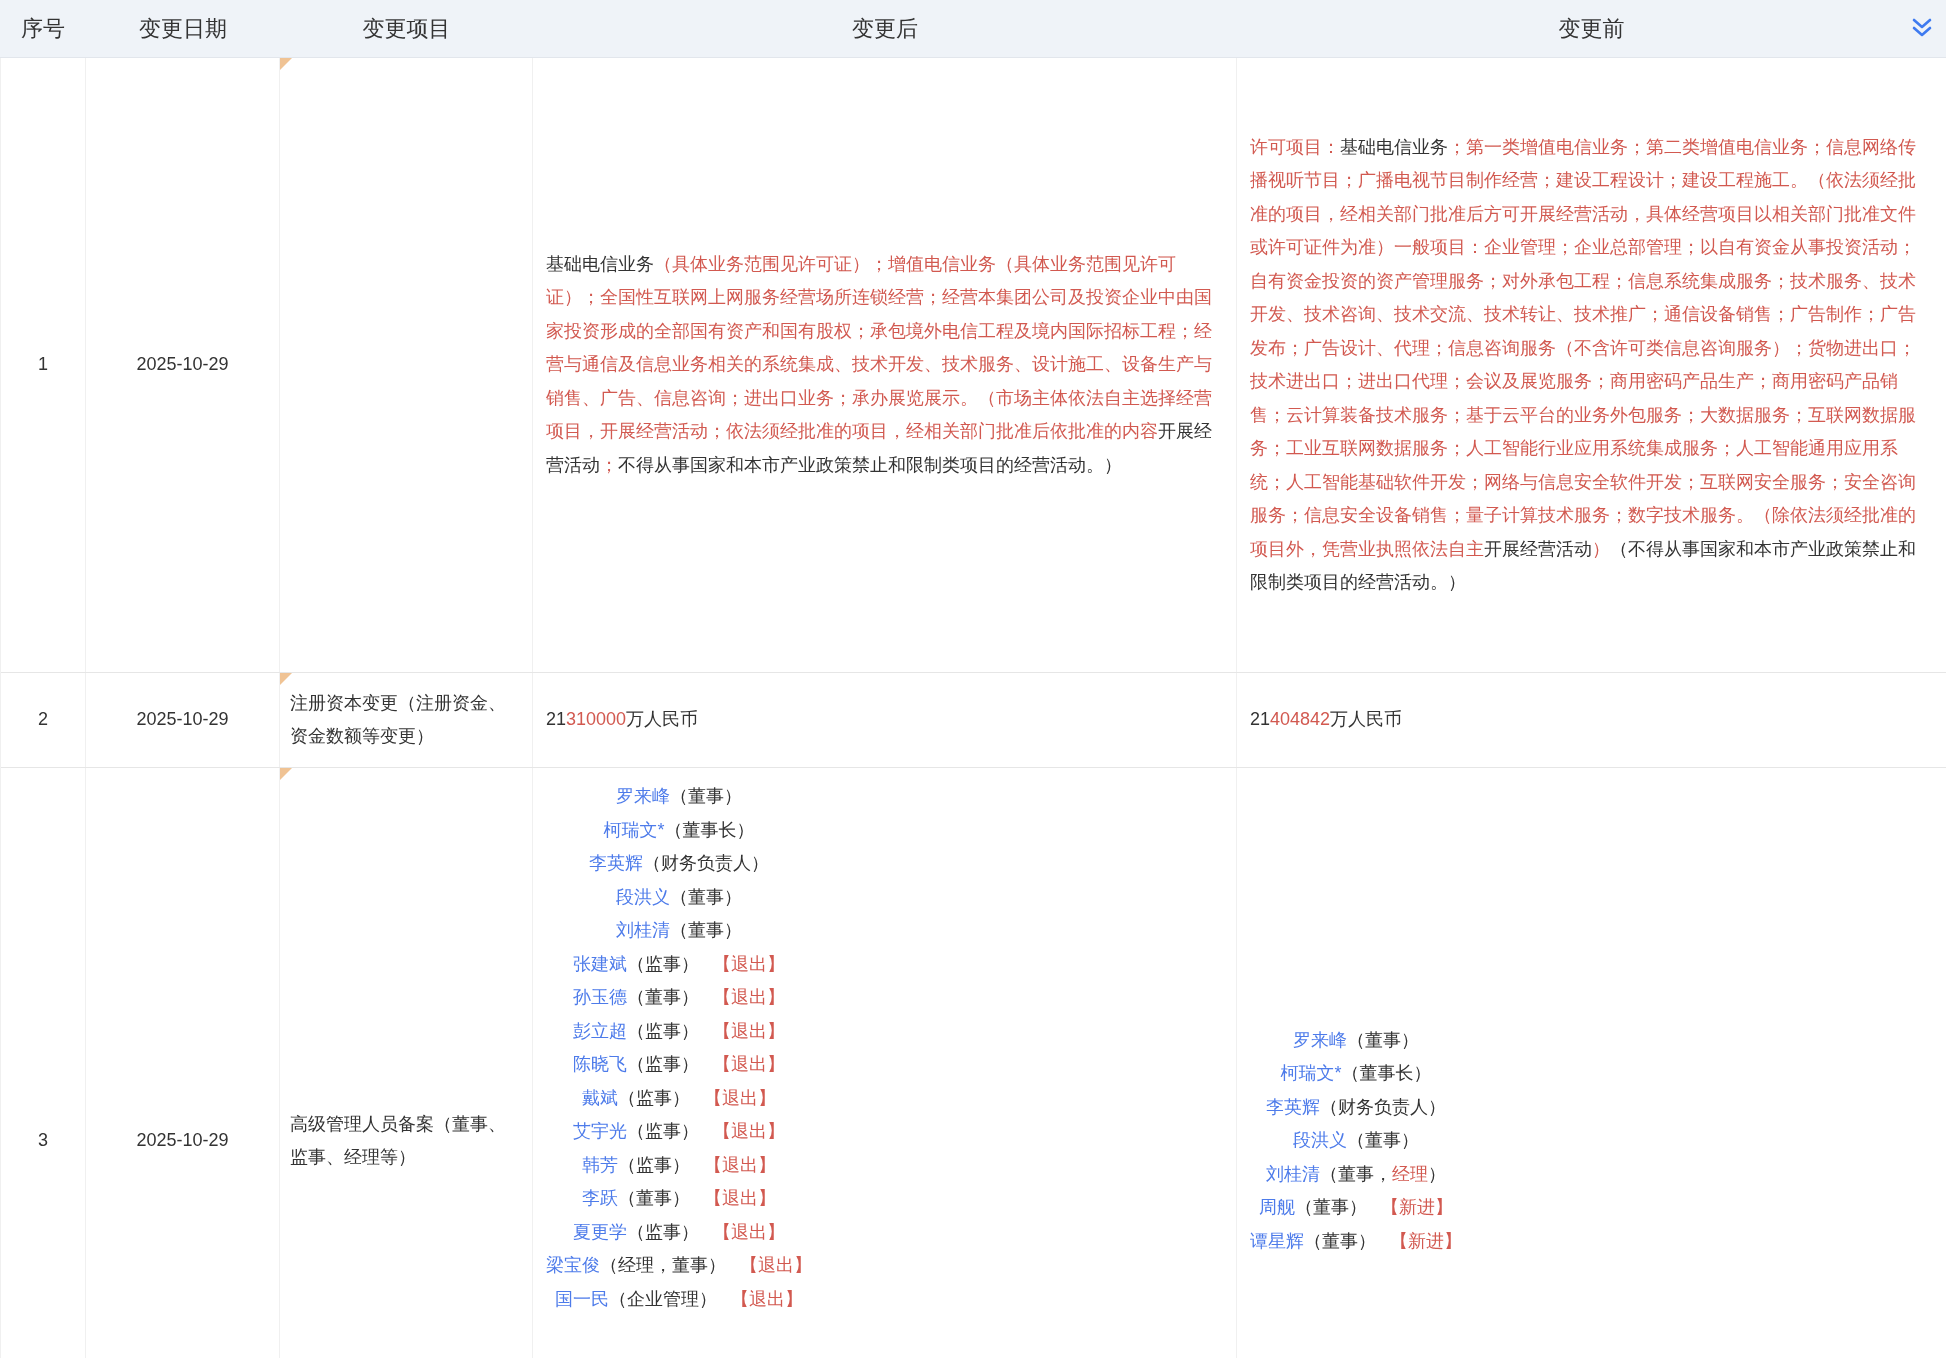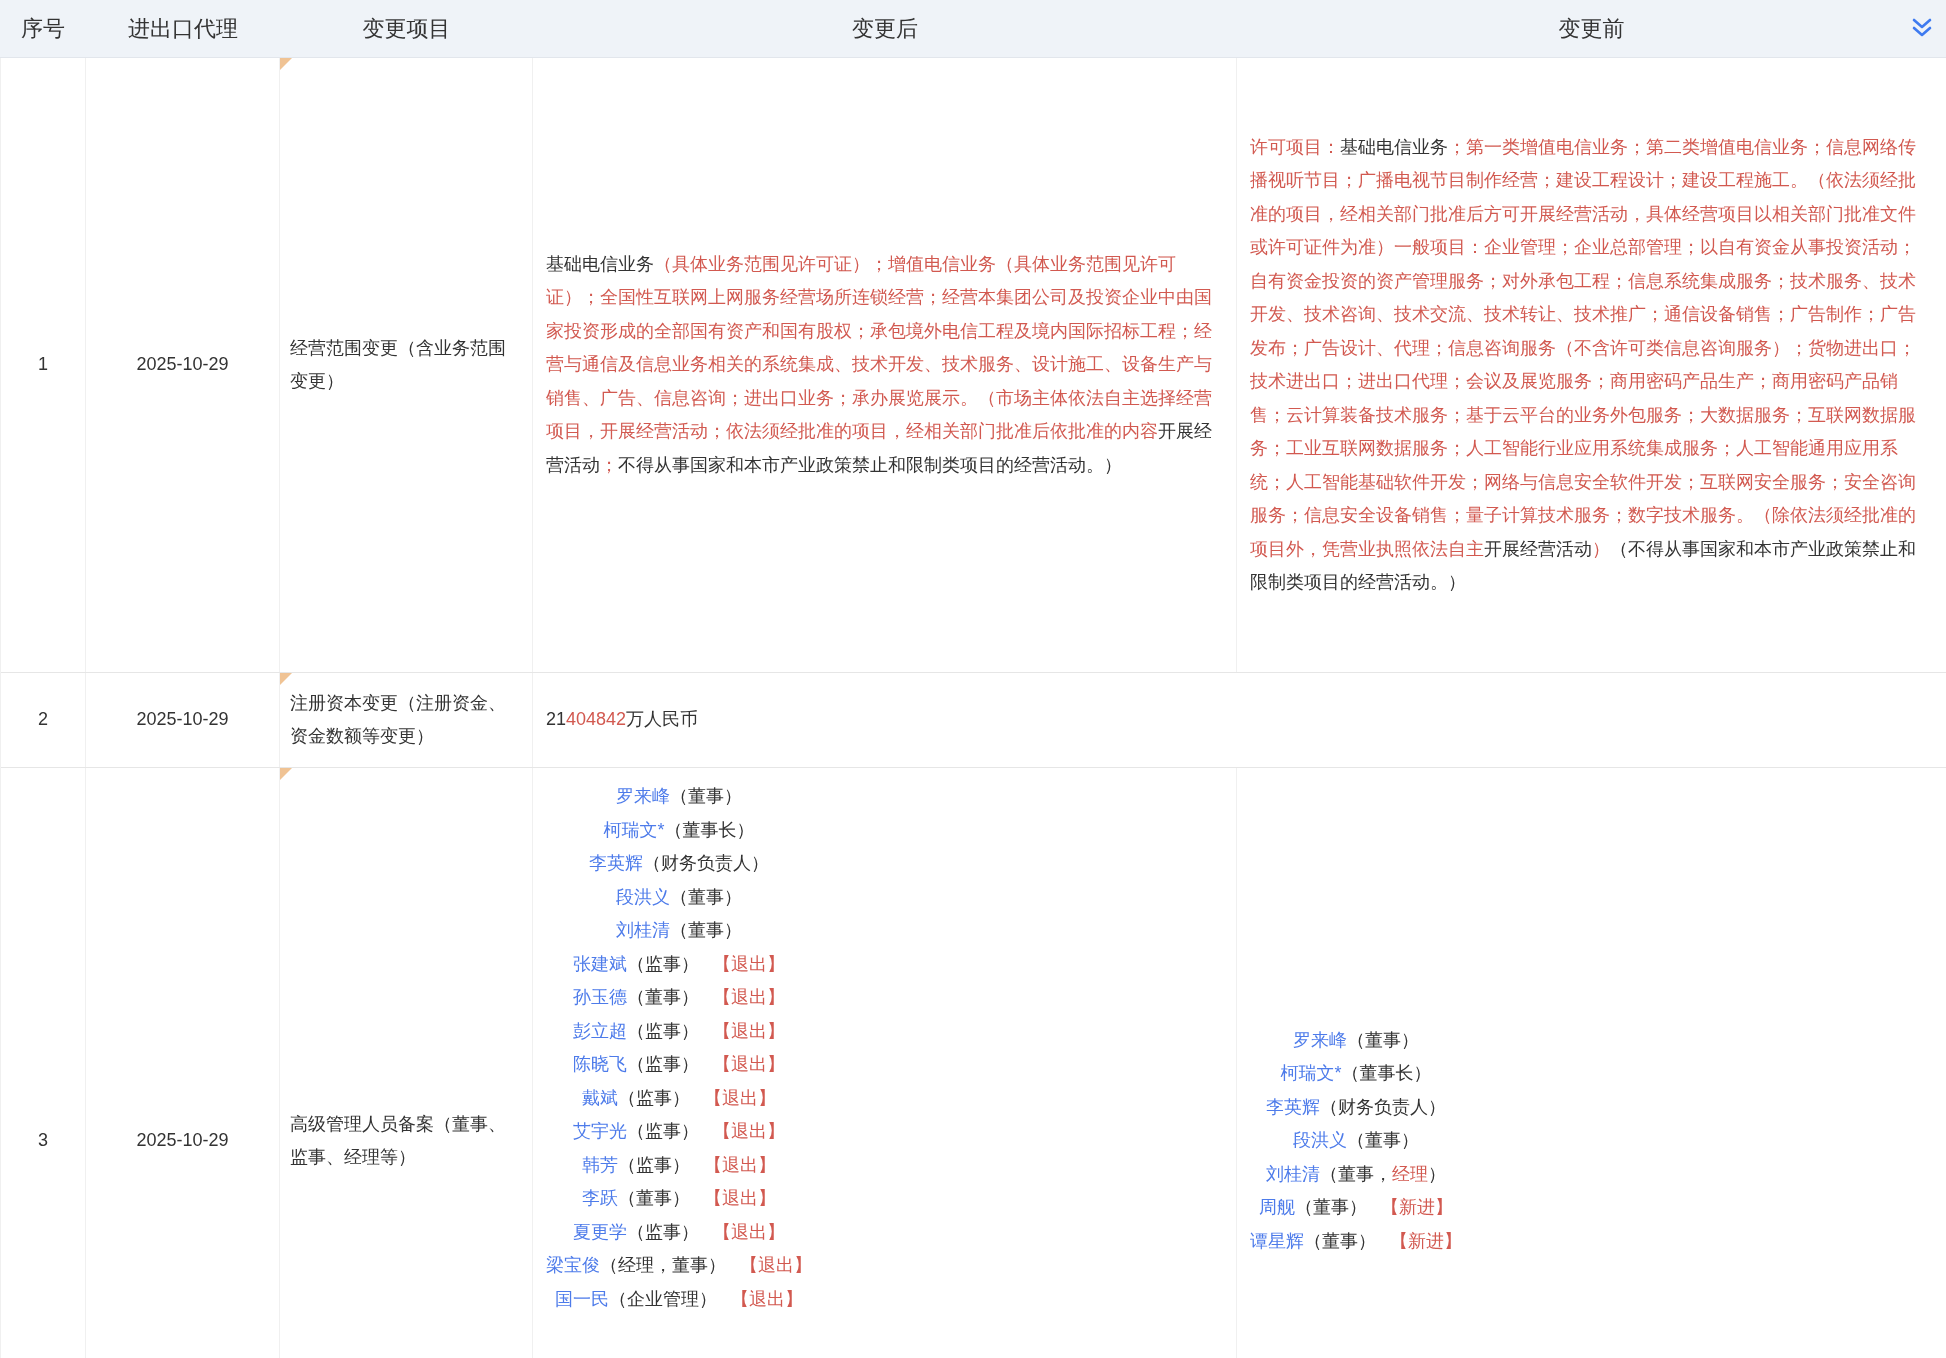--- a/index.html
+++ b/index.html
@@ -79,52 +79,54 @@
     border-top: 12px solid var(--corner, #f0c394);
     border-right: 12px solid transparent;
   }
 </style>
 </head>
 <body style="--red: #d25950; --link: #4d7bea; --text: #333333; --header_bg: #eff3f8; --corner: #f0c394; --icon_blue: #3e7af0;">
 
 <div class="table">
   <div class="thead">
     <div class="th">序号</div>
-    <div class="th">进出口代理</div>
+    <div class="th">变更日期</div>
     <div class="th">变更项目</div>
     <div class="th">变更后</div>
     <div class="th">变更前</div>
     <span class="expand">
       <svg width="24" height="26" viewBox="0 0 24 26">
         <path d="M4 4 L12 11 L20 4" fill="none" stroke="#3e7af0" stroke-width="2.6" stroke-linecap="round" stroke-linejoin="round"></path>
         <path d="M4 12 L12 19 L20 12" fill="none" stroke="#3e7af0" stroke-width="2.6" stroke-linecap="round" stroke-linejoin="round"></path>
       </svg>
     </span>
   </div>
   <div class="tbody">
       <div class="row">
         <div class="cell no-cell">1</div>
         <div class="cell date-cell">2025-10-29</div>
         <div class="cell item-cell">
           <span class="fold-corner"></span>
-          <div class="item-text">经营范围变更（含业务范围变更）</div>
         </div>
         <div class="cell before-cell">
           <div class="flow"><span class="seg">基础电信业务</span><span class="seg seg-red">（具体业务范围见许可证）；增值电信业务（具体业务范围见许可证）；全国性互联网上网服务经营场所连锁经营；经营本集团公司及投资企业中由国家投资形成的全部国有资产和国有股权；承包境外电信工程及境内国际招标工程；经营与通信及信息业务相关的系统集成、技术开发、技术服务、设计施工、设备生产与销售、广告、信息咨询；进出口业务；承办展览展示。（市场主体依法自主选择经营项目，开展经营活动；依法须经批准的项目，经相关部门批准后依批准的内容</span><span class="seg">开展经营活动</span><span class="seg seg-red">；</span><span class="seg">不得从事国家和本市产业政策禁止和限制类项目的经营活动。）</span></div>
         </div>
         <div class="cell after-cell">
           <div class="flow"><span class="seg seg-red">许可项目：</span><span class="seg">基础电信业务</span><span class="seg seg-red">；第一类增值电信业务；第二类增值电信业务；信息网络传播视听节目；广播电视节目制作经营；建设工程设计；建设工程施工。（依法须经批准的项目，经相关部门批准后方可开展经营活动，具体经营项目以相关部门批准文件或许可证件为准）一般项目：企业管理；企业总部管理；以自有资金从事投资活动；自有资金投资的资产管理服务；对外承包工程；信息系统集成服务；技术服务、技术开发、技术咨询、技术交流、技术转让、技术推广；通信设备销售；广告制作；广告发布；广告设计、代理；信息咨询服务（不含许可类信息咨询服务）；货物进出口；技术进出口；进出口代理；会议及展览服务；商用密码产品生产；商用密码产品销售；云计算装备技术服务；基于云平台的业务外包服务；大数据服务；互联网数据服务；工业互联网数据服务；人工智能行业应用系统集成服务；人工智能通用应用系统；人工智能基础软件开发；网络与信息安全软件开发；互联网安全服务；安全咨询服务；信息安全设备销售；量子计算技术服务；数字技术服务。（除依法须经批准的项目外，凭营业执照依法自主</span><span class="seg">开展经营活动</span><span class="seg seg-red">）</span><span class="seg">（不得从事国家和本市产业政策禁止和限制类项目的经营活动。）</span></div>
         </div>
       </div>
       <div class="row">
         <div class="cell no-cell">2</div>
         <div class="cell date-cell">2025-10-29</div>
         <div class="cell item-cell">
           <span class="fold-corner"></span>
           <div class="item-text">注册资本变更（注册资金、资金数额等变更）</div>
+        </div>
+        <div class="cell before-cell">
+          <div class="flow"><span class="seg">21</span><span class="seg seg-red">310000</span><span class="seg">万人民币</span></div>
         </div>
         <div class="cell after-cell">
           <div class="flow"><span class="seg">21</span><span class="seg seg-red">404842</span><span class="seg">万人民币</span></div>
         </div>
       </div>
       <div class="row">
         <div class="cell no-cell">3</div>
         <div class="cell date-cell">2025-10-29</div>
         <div class="cell item-cell">
           <span class="fold-corner"></span>

